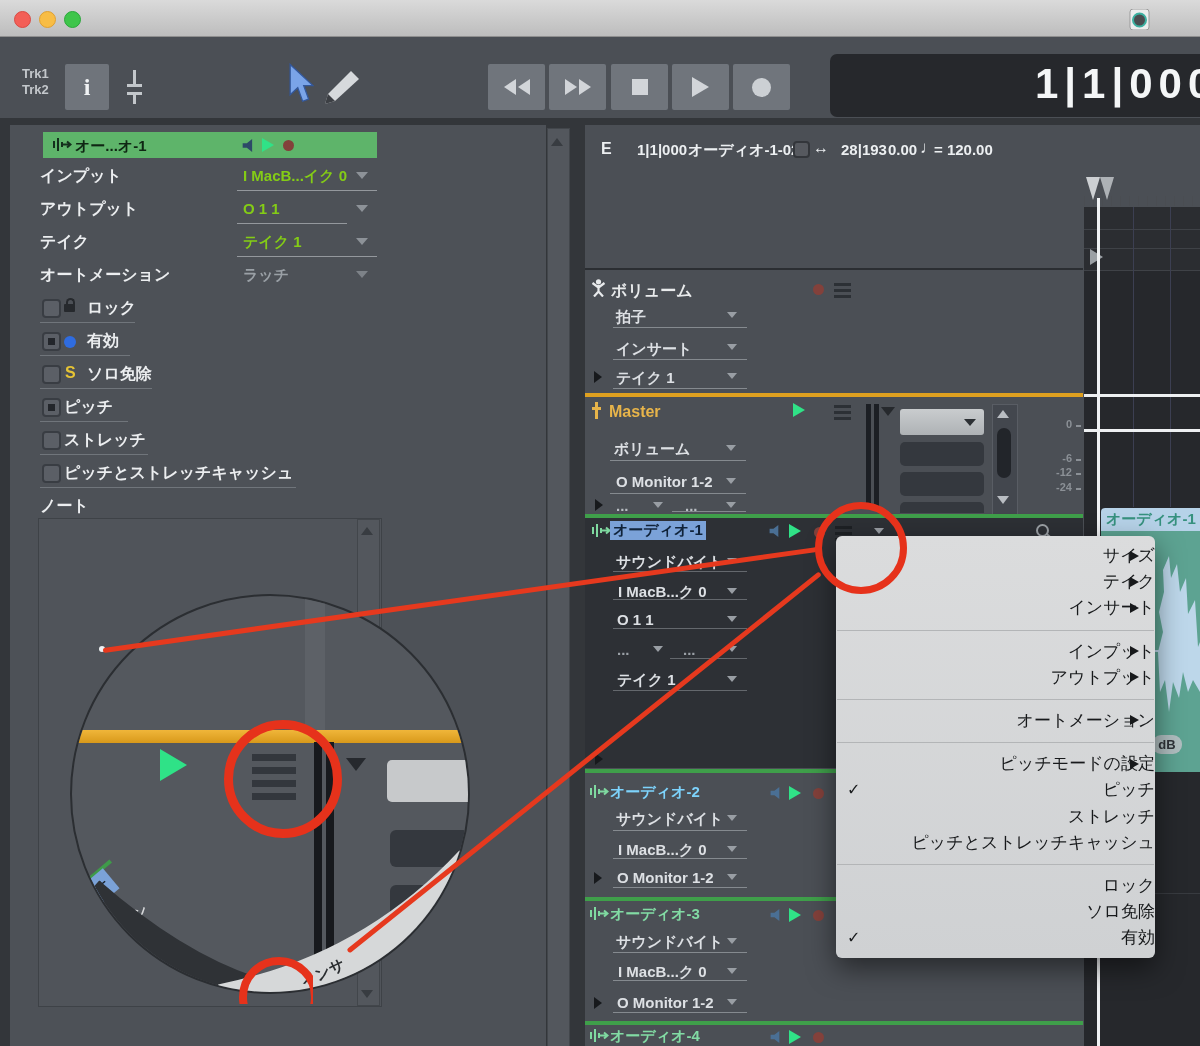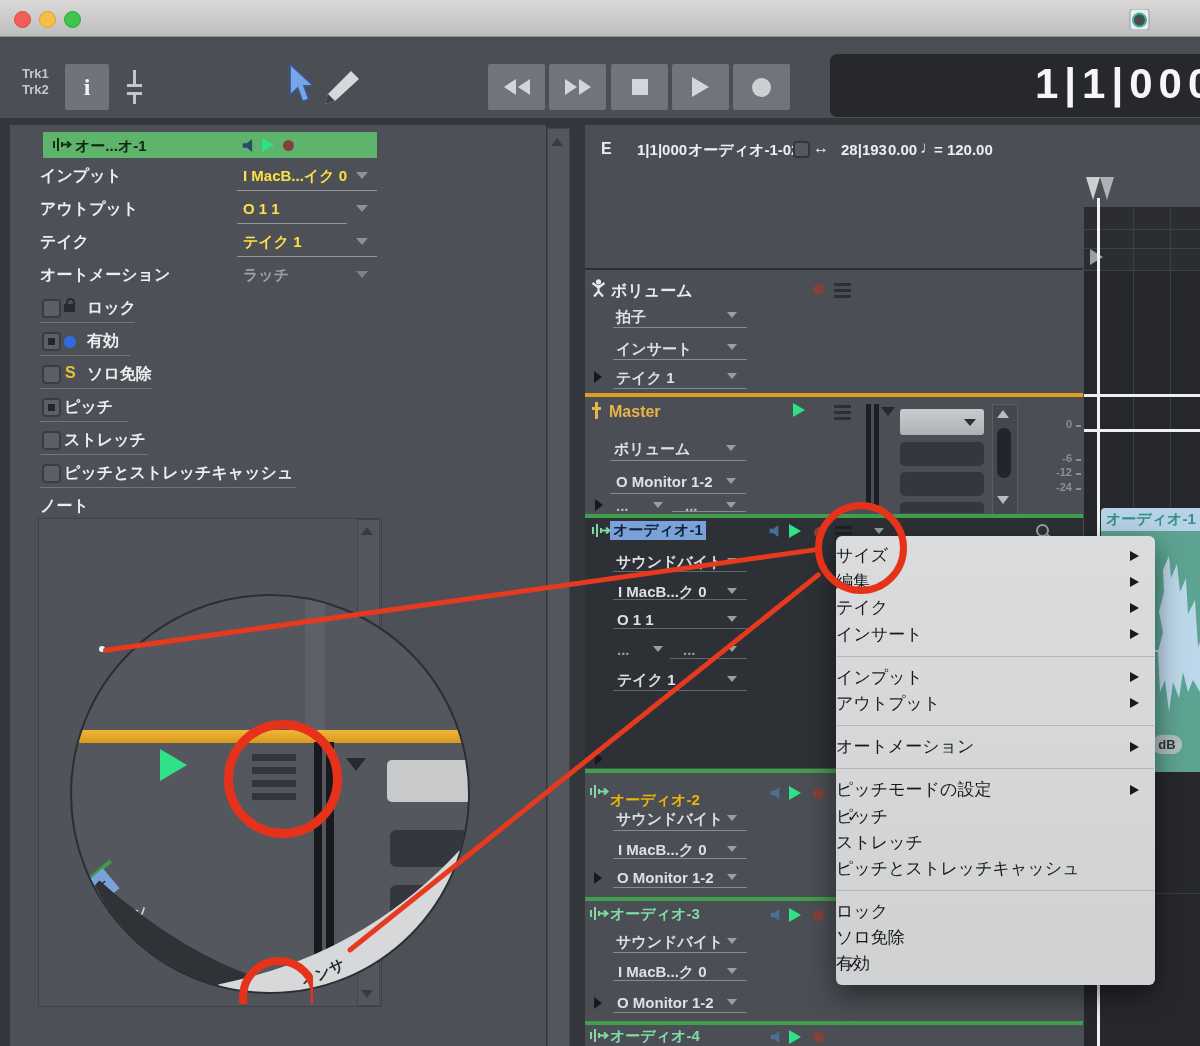--- a/index.html
+++ b/index.html
@@ -15,21 +15,21 @@
   .toolbar{position:absolute;left:0;top:37px;width:1200px;height:81px;background:#4b4f55;}
   .tbtn{position:absolute;background:#70757c;border-radius:2px;display:flex;align-items:center;justify-content:center;gap:2px;}
   .trik{position:absolute;font-size:13px;font-weight:bold;color:#c3c7cb;line-height:16px;}
   .trl{width:0;height:0;border-top:8px solid transparent;border-bottom:8px solid transparent;border-right:12px solid #d2d5d9;}
   .trr{width:0;height:0;border-top:8px solid transparent;border-bottom:8px solid transparent;border-left:12px solid #d2d5d9;}
   .timedisp{position:absolute;left:830px;top:54px;width:380px;height:63px;background:#26282c;border-radius:7px;}
   .timetext{position:absolute;left:1035px;top:60px;font-size:42px;font-weight:bold;color:#f4f6f7;letter-spacing:6px;white-space:nowrap;}
   
   .lpanel{position:absolute;left:10px;top:125px;width:536px;height:921px;background:#4d5157;}
   .lbl{position:absolute;font-size:16px;font-weight:bold;color:#eceef0;white-space:nowrap;}
-  .val{position:absolute;font-size:15px;font-weight:bold;color:#fde047;white-space:nowrap;}
+  .val{position:absolute;font-size:15px;font-weight:bold;color:#84cc16;white-space:nowrap;}
   .u{position:absolute;height:1px;background:rgba(235,240,245,.45);}
   .dd{position:absolute;width:0;height:0;border-left:6px solid transparent;border-right:6px solid transparent;border-top:7px solid #8d9298;}
   .cbx{position:absolute;width:15px;height:15px;background:#5b5f66;border:2px solid #393d43;border-radius:4px;}
   .cbx.on::after{content:"";position:absolute;left:4px;top:4px;width:7px;height:7px;background:#23262b;}
   .greenhdr{position:absolute;left:43px;top:132px;width:334px;height:26px;background:#5eb46a;}
   .play{position:absolute;width:0;height:0;border-top:7px solid transparent;border-bottom:7px solid transparent;border-left:12px solid #30e287;}
   .rec{position:absolute;width:11px;height:11px;border-radius:50%;background:#83413b;}
   .hb{position:absolute;width:17px;}
   .hb i{display:block;height:3px;background:#2c3035;margin-bottom:3px;}
   .scroll{position:absolute;background:#53575d;border:1px solid #42464b;}
@@ -45,21 +45,21 @@
   .trow{position:absolute;font-size:15px;font-weight:bold;color:#dde0e4;white-space:nowrap;}
   .tul{position:absolute;height:1px;background:rgba(230,235,240,.38);}
   .tdd{position:absolute;width:0;height:0;border-left:5.5px solid transparent;border-right:5.5px solid transparent;border-top:6.5px solid #999ea4;}
   .tdis{position:absolute;width:0;height:0;border-top:6px solid transparent;border-bottom:6px solid transparent;border-left:8px solid #17191c;}
   .sep-o{position:absolute;left:585px;width:498px;height:4px;background:#dfa01f;}
   .sep-g{position:absolute;left:585px;width:498px;height:4px;background:#3f9f4a;}
   .dbl{position:absolute;width:30px;font-size:11px;color:#8b9096;text-align:right;font-weight:bold;}
   
   .menu{position:absolute;left:836px;top:536px;width:319px;background:linear-gradient(#dbdcdd,#cfd1d3);
         border-radius:6px;box-shadow:0 10px 28px rgba(0,0,0,.5);padding:7px 0;}
-  .mi{position:relative;height:26.2px;line-height:26.2px;font-size:17px;color:#17191b;white-space:nowrap;}
+  .mi{position:relative;height:26.2px;line-height:26.2px;padding-left:34px;font-size:17px;color:#17191b;white-space:nowrap;text-align:right;}
   .mi .arr{position:absolute;right:16px;top:7.5px;width:0;height:0;border-top:5.5px solid transparent;border-bottom:5.5px solid transparent;border-left:9px solid #17191b;}
   .mi .chk{position:absolute;left:11px;top:0;font-size:16px;font-weight:bold;}
   .msep{height:1px;background:#b3b5b7;margin:8px 1px;}
   
   .rline{position:absolute;height:5px;background:#e6391e;border-radius:3px;transform-origin:0 50%;}
   .rring{position:absolute;border:7px solid #e6321b;border-radius:50%;}
 </style>
 </head>
 <body>
 
@@ -362,21 +362,21 @@
 
   <div class="sep-g" style="top:769px;"></div>
   <svg class="abs" style="left:589px;top:784px;" width="20" height="15" viewBox="0 0 20 15">
     <g stroke="#7fd9a0" stroke-width="2">
         <line x1="2" y1="4" x2="2" y2="11"></line>
         <line x1="6" y1="1" x2="6" y2="14"></line>
         <line x1="10" y1="5" x2="10" y2="10"></line>
       </g>
     <path d="M11 7.5 H18 M15 4.5 L18.5 7.5 L15 10.5" stroke="#7fd9a0" stroke-width="2" fill="none"></path>
   </svg>
-  <div class="tname" style="left:610px;top:783px;color:#eab308;margin-top:8px;">オーディオ-2</div>
+  <div class="tname" style="left:610px;top:783px;color:#7dd3fc;">オーディオ-2</div>
   <svg class="abs" style="left:770px;top:787px;" width="11" height="12" viewBox="0 0 9 11">
       <path d="M0 3.5 H3.5 L8 0 V11 L3.5 7.5 H0 Z" fill="#4a6f94"></path>
     </svg>
   <div class="play" style="left:789px;top:786px;"></div>
   <div class="rec" style="left:813px;top:788px;"></div>
   <div class="trow" style="left:616px;top:810px;">サウンドバイト</div>
   <div class="tdd" style="left:727px;top:815px;"></div>
   <div class="tul" style="left:613px;top:830px;width:134px;"></div>
   <div class="trow" style="left:618px;top:841px;">I MacB...ク 0</div>
   <div class="tdd" style="left:727px;top:846px;"></div>
@@ -423,21 +423,20 @@
   </svg>
   <div class="tname" style="left:610px;top:1027px;color:#82d%;color:#82dba4;">オーディオ-4</div>
   <svg class="abs" style="left:770px;top:1031px;" width="11" height="12" viewBox="0 0 9 11">
       <path d="M0 3.5 H3.5 L8 0 V11 L3.5 7.5 H0 Z" fill="#4a6f94"></path>
     </svg>
   <div class="play" style="left:789px;top:1030px;"></div>
   <div class="rec" style="left:813px;top:1032px;"></div>
 
   <div class="menu">
     <div class="mi"><span>サイズ</span><span class="arr"></span></div>
-    <div class="mi"><span>編集</span><span class="arr"></span></div>
     <div class="mi"><span>テイク</span><span class="arr"></span></div>
     <div class="mi"><span>インサート</span><span class="arr"></span></div>
     <div class="msep"></div>
     <div class="mi"><span>インプット</span><span class="arr"></span></div>
     <div class="mi"><span>アウトプット</span><span class="arr"></span></div>
     <div class="msep"></div>
     <div class="mi"><span>オートメーション</span><span class="arr"></span></div>
     <div class="msep"></div>
     <div class="mi"><span>ピッチモードの設定</span><span class="arr"></span></div>
     <div class="mi"><span class="chk">✓</span><span>ピッチ</span></div>

